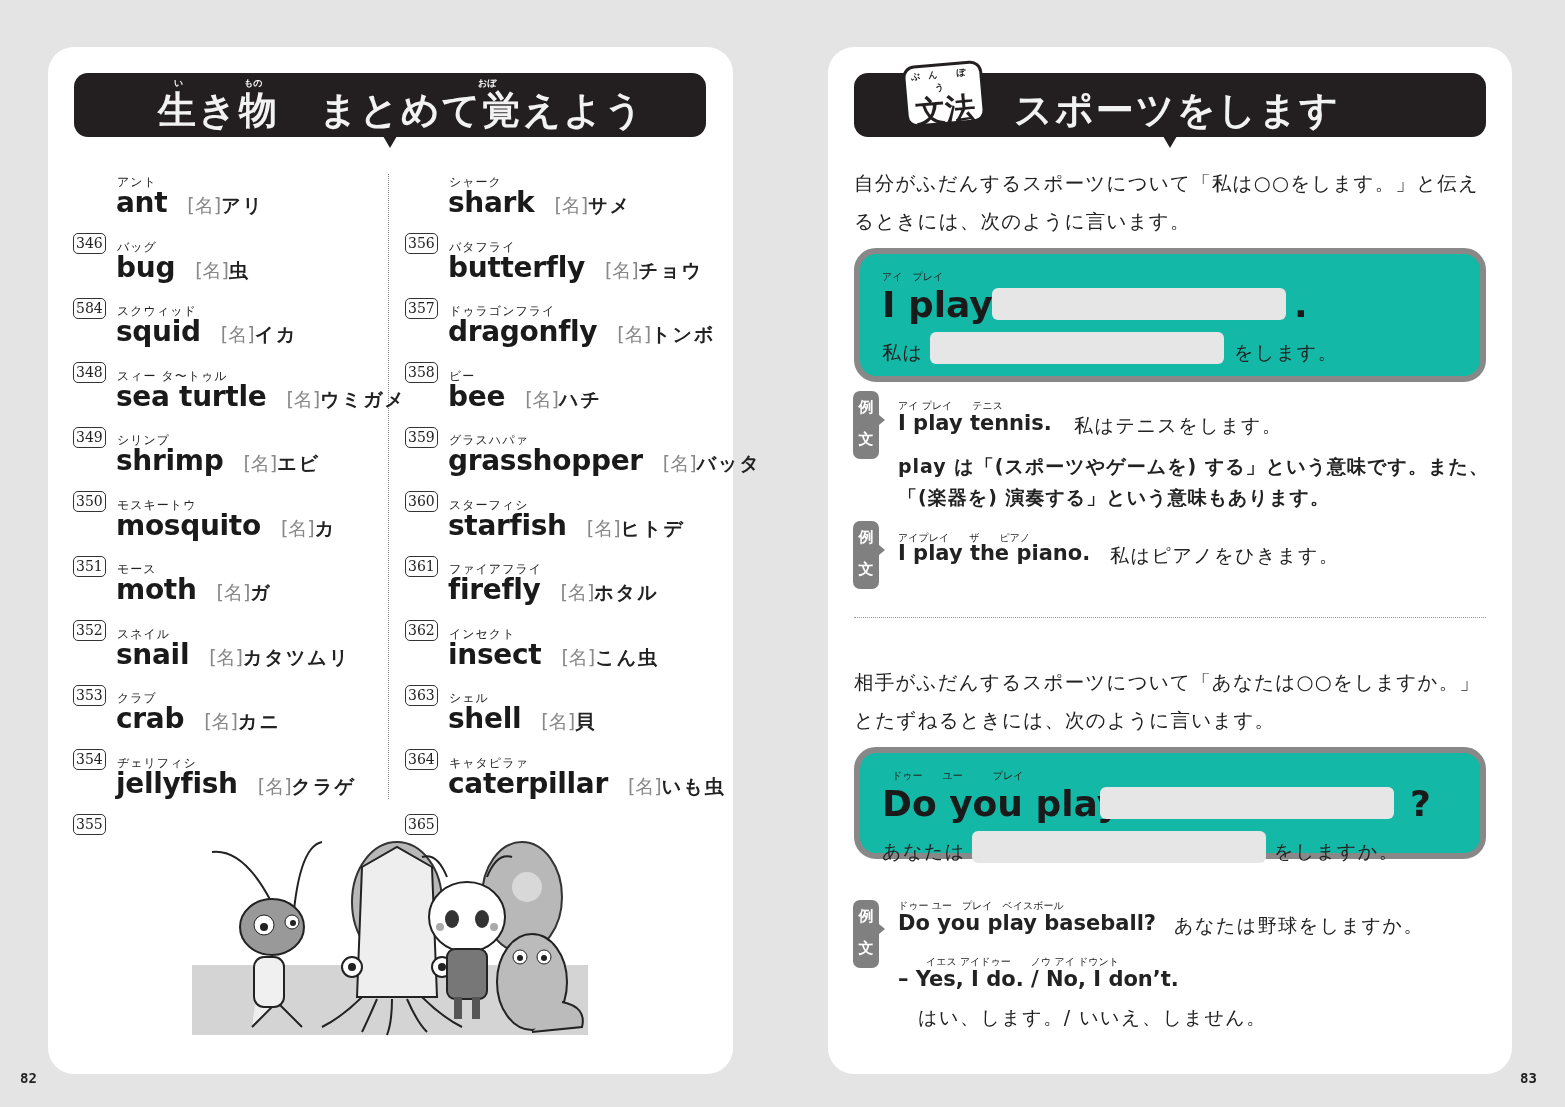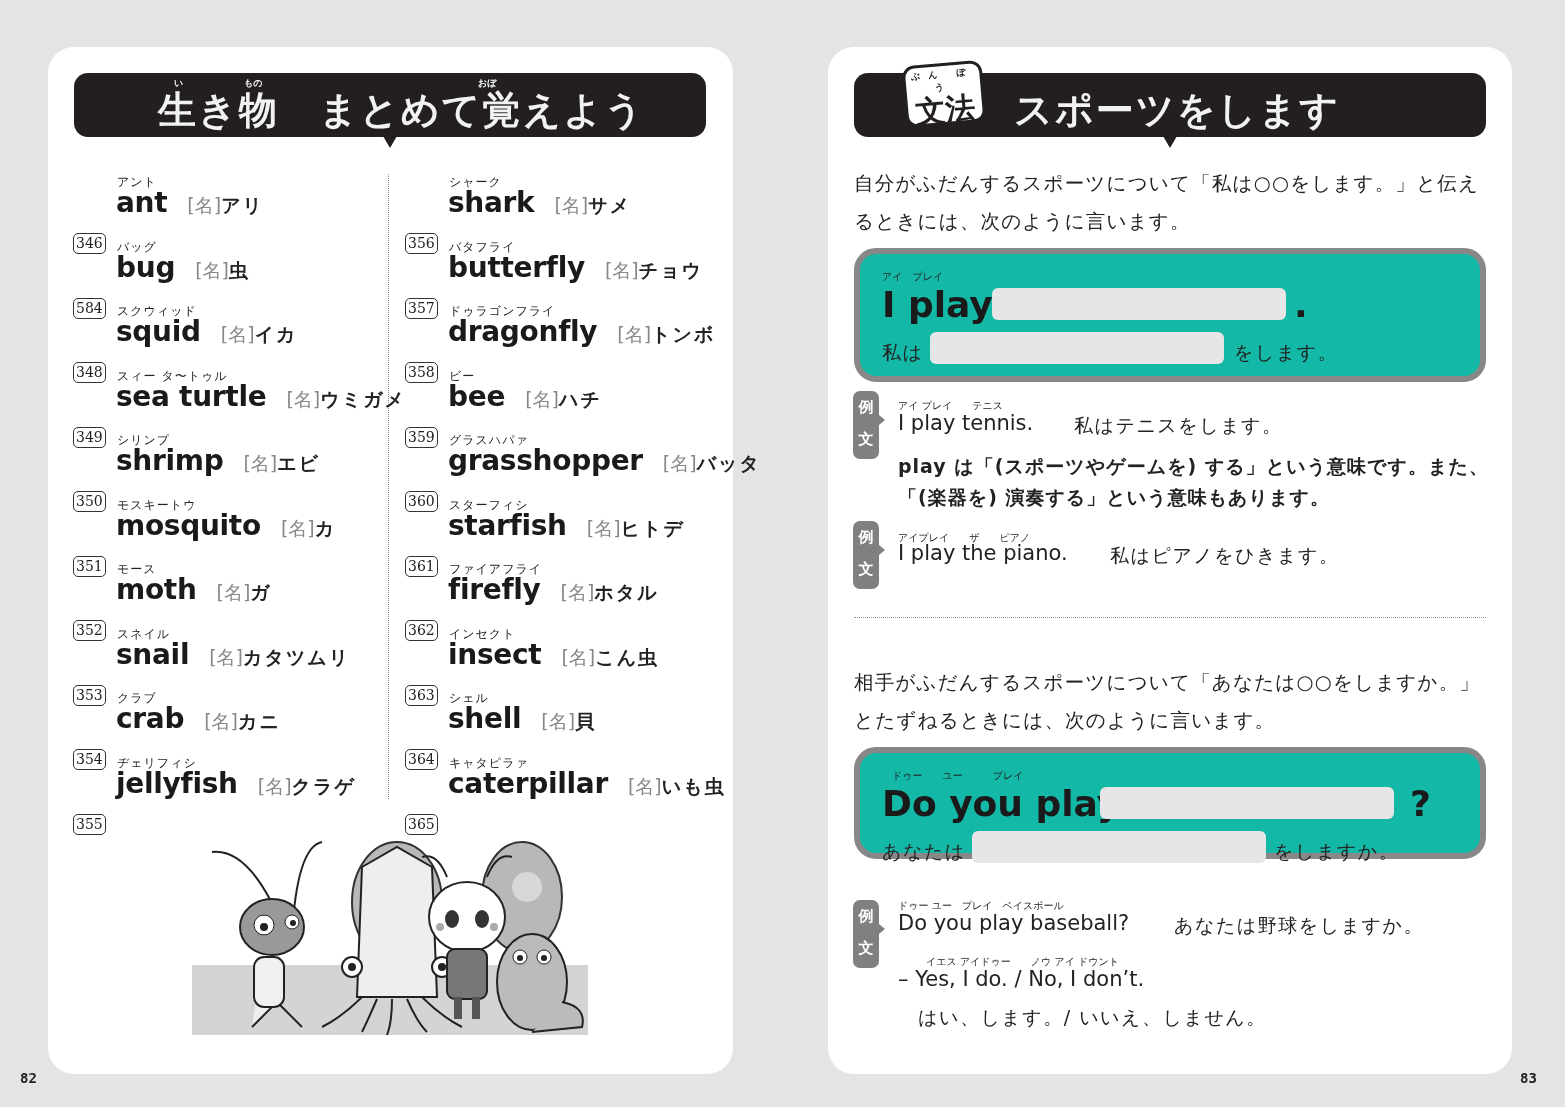--- a/index.html
+++ b/index.html
@@ -49,21 +49,21 @@
   .para { position: absolute; left: 26px; font-size: 19.5px; line-height: 38px; color: #222; letter-spacing: 1.2px; width: 640px; }
   .pattern-box { position: absolute; left: 26px; width: 632px; border: 6px solid #888; border-radius: 22px; background: #14b8a6; }
   .pattern-en { position: absolute; left: 22px; font-weight: bold; font-size: 36px; color: #1a1a1a; }
   .pattern-ruby { position: absolute; font-size: 10px; color: #222; }
   .blank { position: absolute; background: #e6e6e6; border-radius: 6px; }
   .pattern-ja { position: absolute; font-size: 19px; color: #222; letter-spacing: 1.5px; }
 
   .rei-tag { position: absolute; left: 25px; width: 26px; background: #808080; border-radius: 7px; color: #fff; font-size: 15px; font-weight: bold; text-align: center; }
   .rei-tag span { display: block; line-height: 32px; }
   .rei-tag::after { content: ""; position: absolute; right: -6px; top: 24px; border-top: 5px solid transparent; border-bottom: 5px solid transparent; border-left: 6px solid #808080; }
-  .ex-line { position: absolute; left: 70px; font-size: 21px; color: #222; white-space: nowrap; }
+  .ex-line { position: absolute; left: 70px; font-size: 21px; color: #222; white-space: nowrap; font-weight: bold; }
   .ex-ruby { position: absolute; font-size: 10px; color: #222; white-space: nowrap; }
   .ex-ja { position: absolute; font-size: 19px; color: #222; letter-spacing: 1.5px; white-space: nowrap; }
   .note { position: absolute; left: 70px; font-size: 19px; font-weight: bold; line-height: 31px; color: #222; letter-spacing: 1px; width: 600px; }
   .hr-dots { position: absolute; left: 26px; width: 632px; top: 570px; border-top: 1.5px dotted #999; }
 </style>
 </head>
 <body>
 
 <div class="page page-left">
   <div class="banner banner-left">

